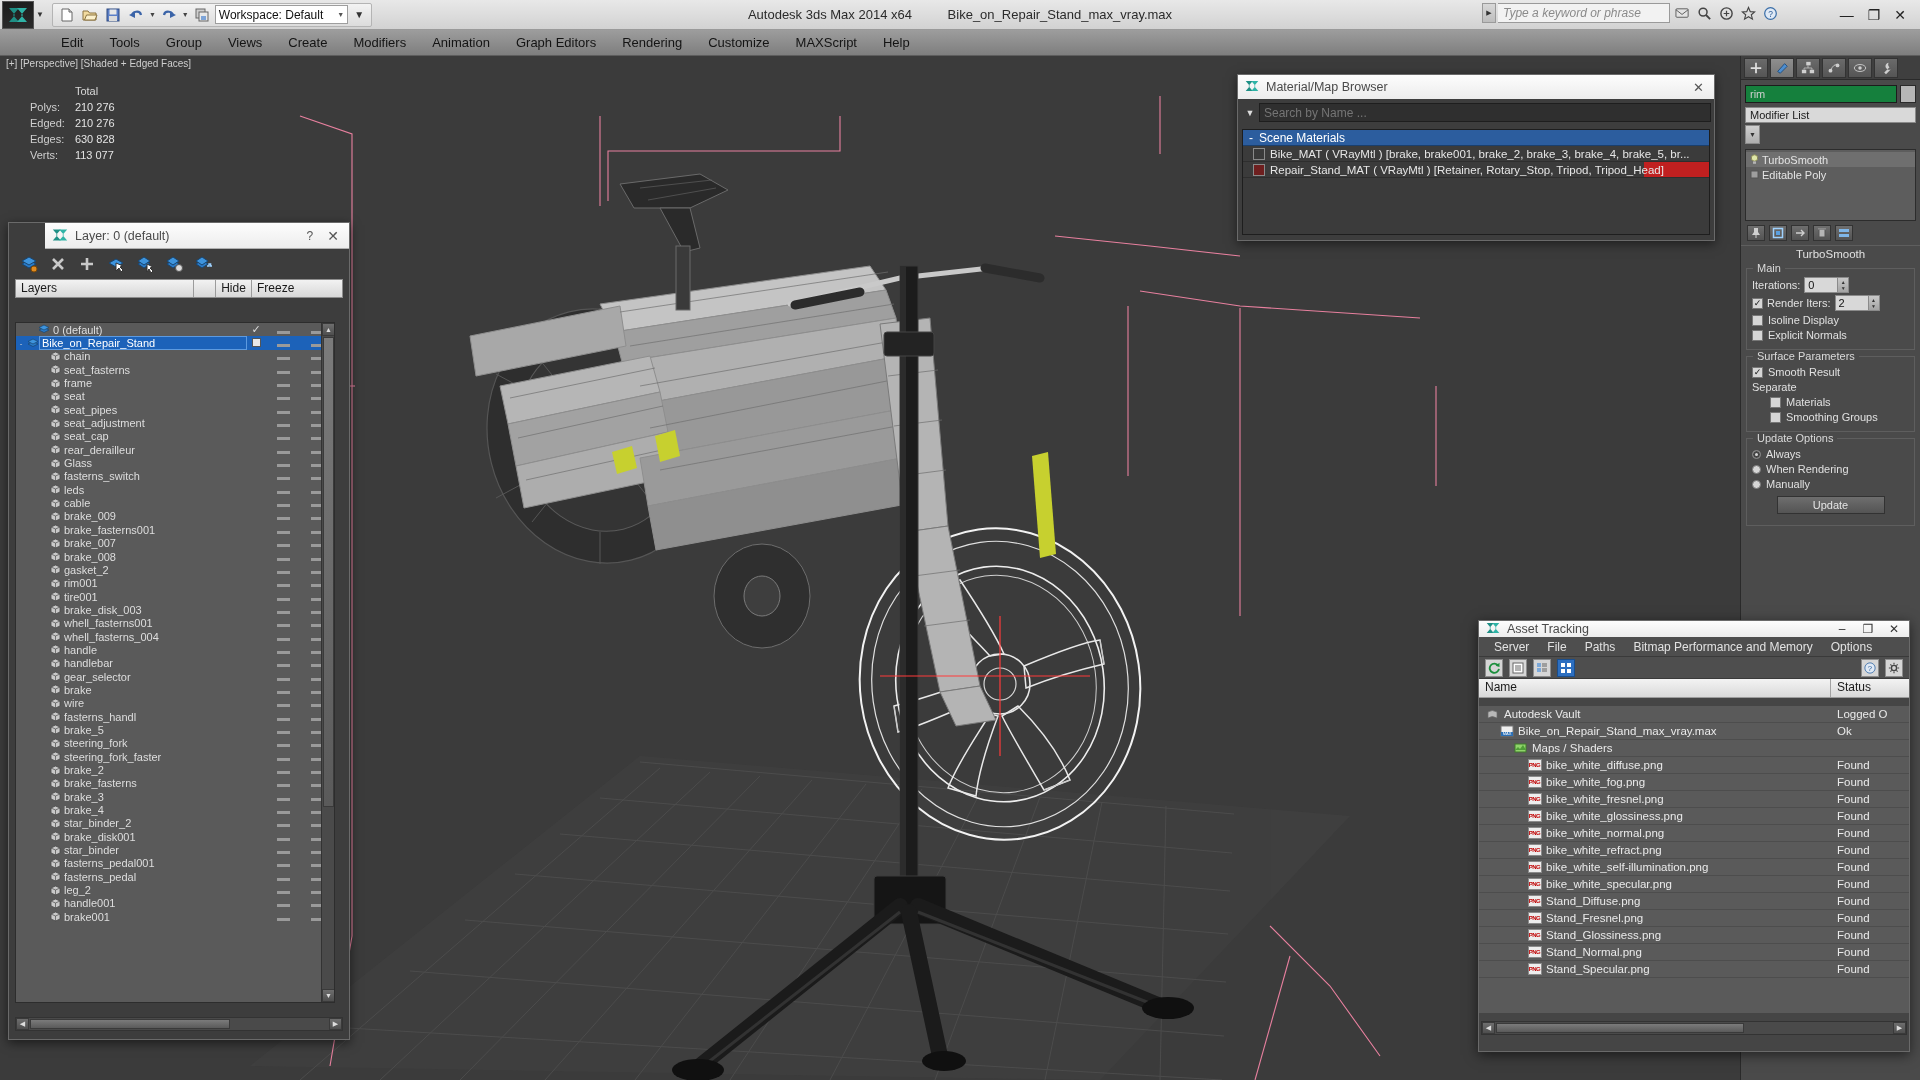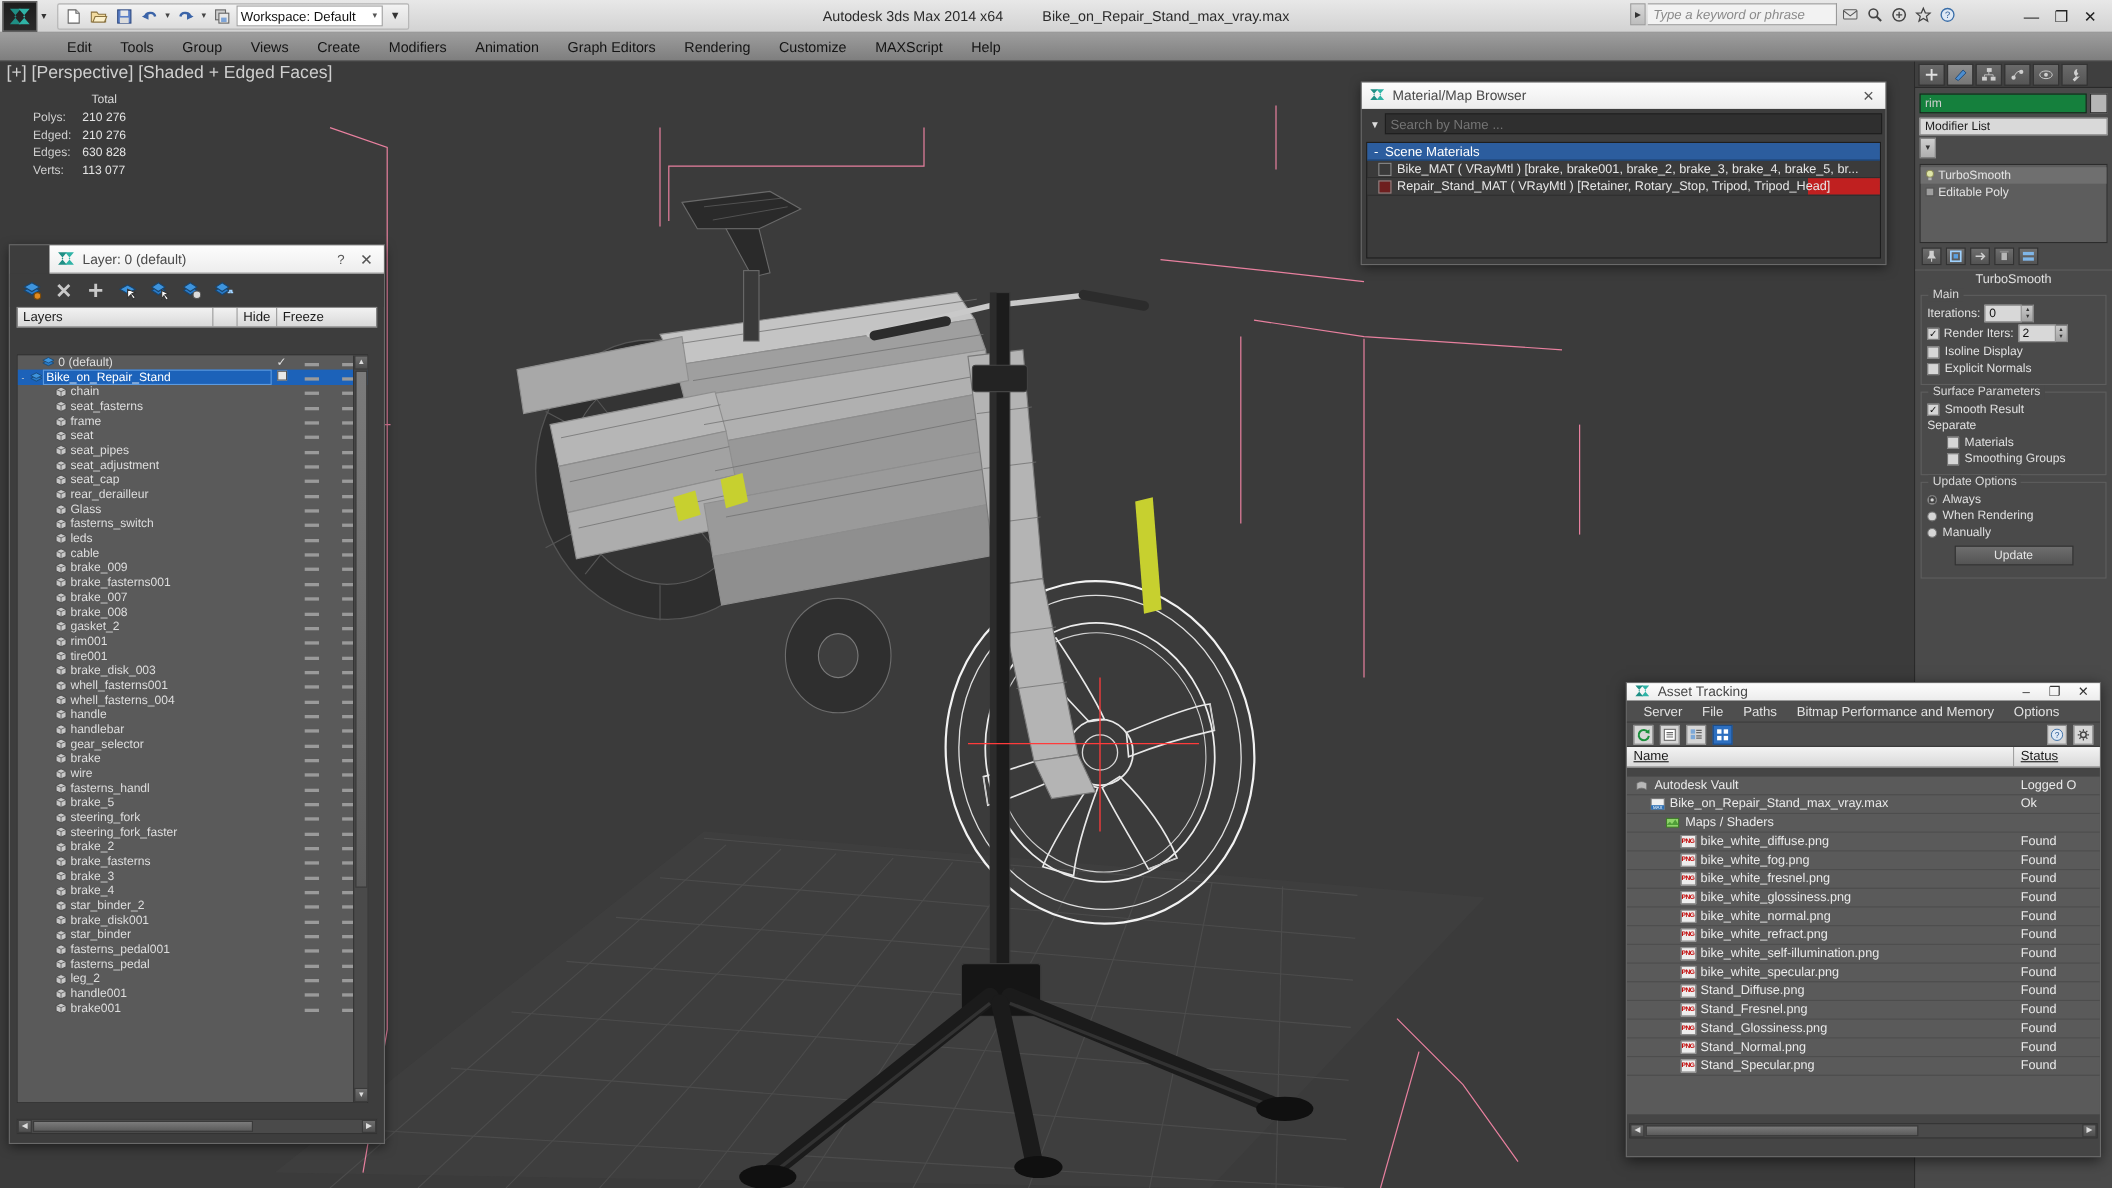--- a/index.html
+++ b/index.html
@@ -70,27 +70,27 @@
     left:0; top:30px; width:1920px; height:26px;
     background:linear-gradient(#9d9d9d,#7e7e7e);
     border-bottom:1px solid #5d5d5d;
     display:flex; align-items:center; padding-left:48px;
   }
   .menuitem { padding:0 13px; font-size:13px; color:#141414; line-height:26px; cursor:pointer; }
 
   
   #viewport { left:0; top:56px; width:1740px; height:1024px; background:#3b3b3b; overflow:hidden; }
   #vpcanvas { position:absolute; left:0; top:0; }
-  .vplabel { position:absolute; left:6px; top:2px; font-size:16px; color:#cfcfcf; }
+  .vplabel { position:absolute; left:6px; top:2px; font-size:10px; color:#cfcfcf; }
   .statsbox { position:absolute; left:30px; top:27px; font-size:11px; line-height:16px; }
   .statsbox table { border-collapse:collapse; }
   .statsbox td { padding:0 10px 0 0; color:#d0d0d0; font-size:11px; }
   .statsbox td.lbl { color:#cfcfcf; }
   .statsbox td.val { color:#e4e4e4; }
-  .statsbox .hdr { color:#d8d8d8;text-align:center; }
+  .statsbox .hdr { color:#d8d8d8; }
 
   
   #layerdlg {
     left:8px; top:222px; width:342px; height:818px;
     background:#3d3d3d; border:1px solid #6a6a6a;
     box-shadow:0 3px 10px rgba(0,0,0,.55);
   }
   .ld-title {
     height:26px; background:linear-gradient(#fdfdfd,#ededed);
     display:flex; align-items:center; padding:0 4px;
@@ -226,21 +226,21 @@
   .at-title { height:16px; background:linear-gradient(#fdfdfd,#ececec); display:flex;align-items:center;padding:0 2px; }
   .at-title .tico{width:16px;height:16px;margin:0 6px 0 4px;}
   .at-title .ttext{flex:1;font-size:12.5px;color:#4a4a4a;}
   .at-title .wb{width:26px;height:22px;display:flex;align-items:center;justify-content:center;font-size:12px;color:#333;cursor:pointer;}
   .at-menu { height:20px; background:#4e4e4e; display:flex; align-items:center; padding-left:6px; border-bottom:1px solid #3a3a3a;}
   .at-menu div { font-size:12px; color:#e2e2e2; padding:0 9px; cursor:pointer; line-height:20px;}
   .at-tb { height:22px; background:#4e4e4e; display:flex; align-items:center; gap:6px; padding:1px 6px; border-bottom:1px solid #3a3a3a; position:relative;}
   .at-tb .b { width:18px;height:18px;background:#d6d6d6;border:1px solid #8c8c8c;display:flex;align-items:center;justify-content:center;cursor:pointer;}
   .at-tb .b.on { background:#2d6fc0; border-color:#1b4d8a; }
   .at-tb .right { position:absolute; right:6px; display:flex; gap:6px; }
-  .at-hdr { display:flex; height:19px; background:linear-gradient(#f3f3f3,#d9d9d9); border-bottom:1px solid #9c9c9c; font-size:12px; color:#1a1a1a;text-decoration:underline;}
+  .at-hdr { display:flex; height:19px; background:linear-gradient(#f3f3f3,#d9d9d9); border-bottom:1px solid #9c9c9c; font-size:12px; color:#1a1a1a;}
   .at-hdr .c1 { flex:1; padding-left:6px; line-height:17px; border-right:1px solid #a2a2a2;}
   .at-hdr .c2 { width:78px; padding-left:6px; line-height:17px; }
   .at-list { position:absolute; left:0; right:0; top:85px; bottom:38px; background:#5a5a5a; overflow:hidden; }
   .at-row { height:17px; display:flex; align-items:center; font-size:11.5px; color:#eaeaea; border-bottom:1px solid #4d4d4d; white-space:nowrap;}
   .at-row .c1 { flex:1; display:flex; align-items:center; overflow:hidden;}
   .at-row .c2 { width:78px; padding-left:6px; color:#eaeaea; }
   .at-row .ico { width:15px; height:13px; margin-right:4px; flex:0 0 auto; display:flex;align-items:center;justify-content:center;}
   .pngico {
     width:14px;height:12px;background:#ededed;border:1px solid #8a8a8a;
     font-size:6px; color:#c00000; font-weight:bold; text-align:center; line-height:11px;

